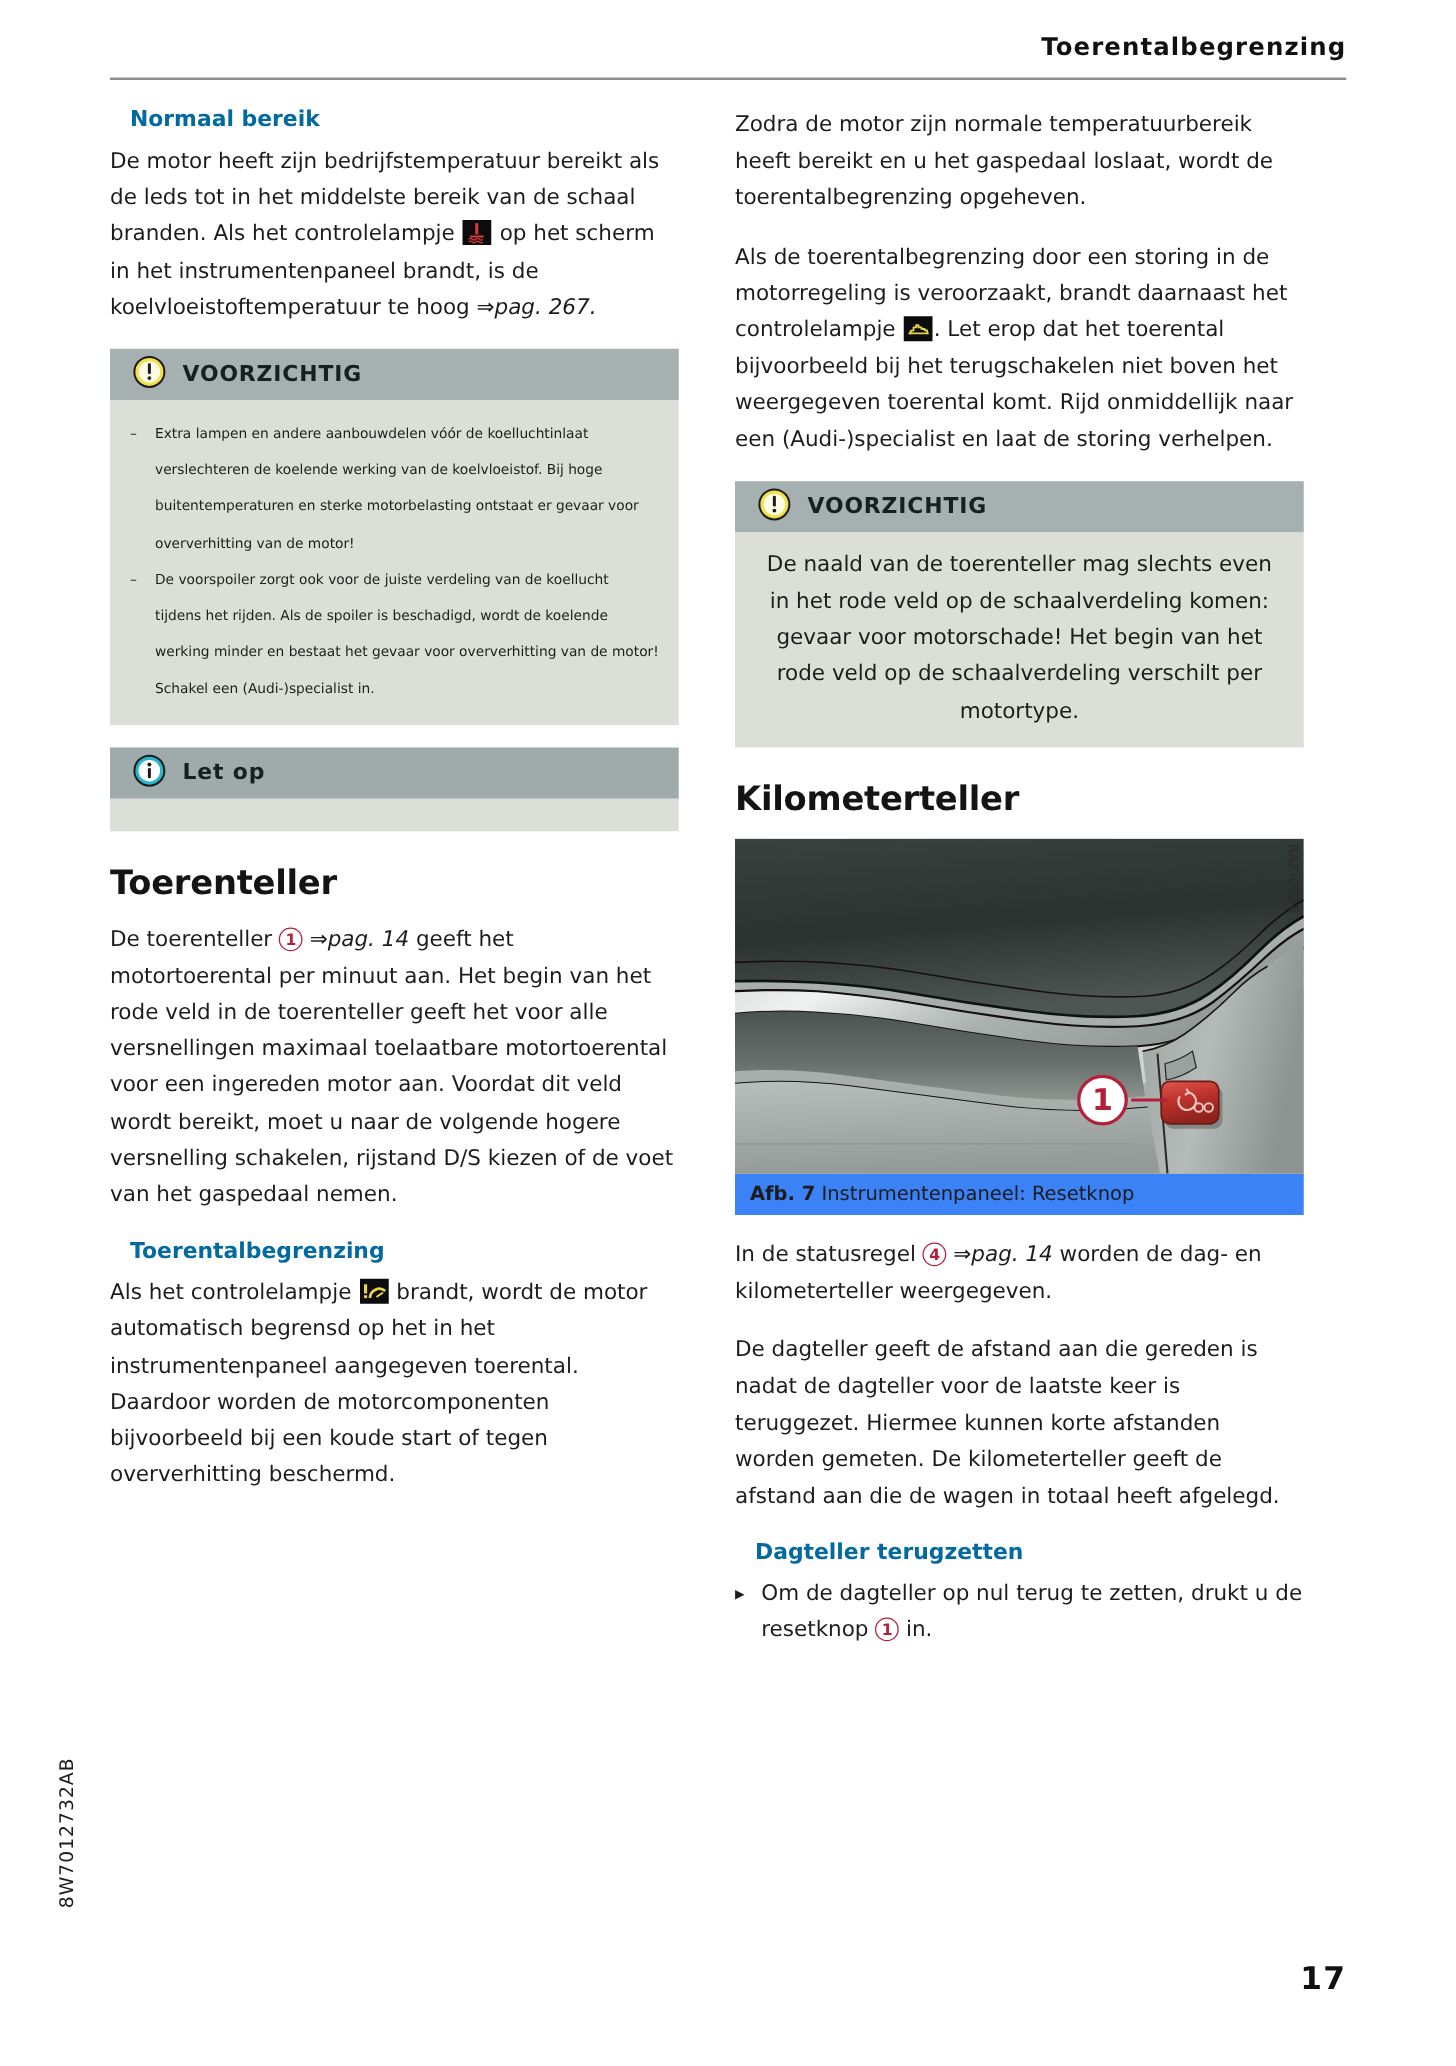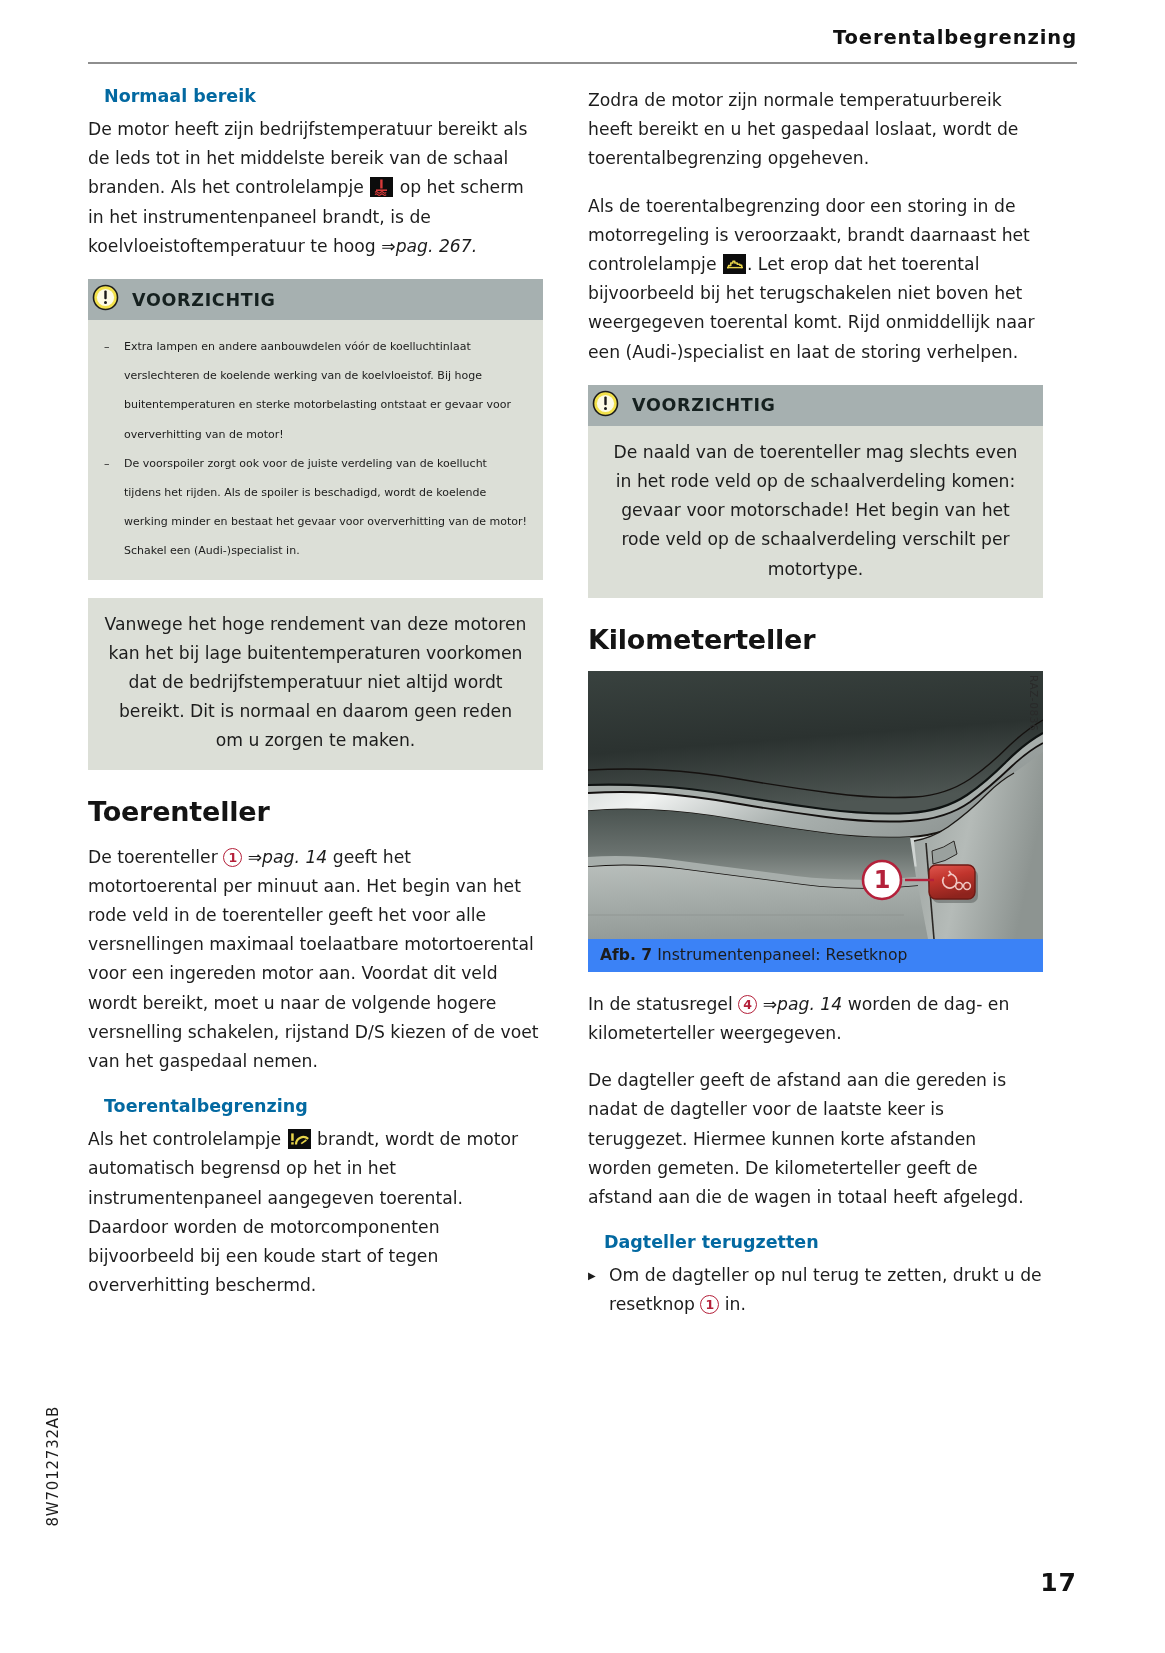--- a/index.html
+++ b/index.html
@@ -88,21 +88,21 @@
     position: relative;
     margin: 0 1px;
   }
   .lamp svg { position:absolute; left:0; top:0; }
 
   
   .adm { margin: 6px 0 18px 0; }
   .adm-head {
     display: flex; align-items: center;
     height: 41px;
-    padding: 0 4px;
+    padding: 0 18px;
     background: #a6b0b0;
   }
   .adm-head.note { background: #9fabab; }
   .adm-head .glyph { flex: 0 0 auto; margin-right: 13px; display:block; }
   .adm-head .label {
     font-size: 17.5px; font-weight: bold;
     letter-spacing: 0.7px;
     color: #15201f;
   }
   .adm-body {
@@ -229,22 +229,32 @@
     </div>
     <div class="adm-body">
       <ul class="dash">
         <li>Extra lampen en andere aanbouwdelen vóór de koelluchtinlaat verslechteren de koelende werking van de koelvloeistof. Bij hoge buitentemperaturen en sterke motorbelasting ontstaat er gevaar voor oververhitting van de motor!</li>
         <li>De voorspoiler zorgt ook voor de juiste verdeling van de koellucht tijdens het rijden. Als de spoiler is beschadigd, wordt de koelende werking minder en bestaat het gevaar voor oververhitting van de motor! Schakel een (Audi-)specialist in.</li>
       </ul>
     </div>
   </div>
 
   <div class="adm">
+    <div class="adm-head note">
+      <span class="glyph">
+        <svg width="27" height="27" viewBox="0 0 27 27">
+          <circle cx="13.5" cy="13.5" r="12" fill="#29b6cc" stroke="#1b1b1b" stroke-width="1.6"></circle>
+          <circle cx="13.5" cy="13.5" r="8.6" fill="#ffffff"></circle>
+          <circle cx="13.5" cy="8.6" r="1.6" fill="#1b1b1b"></circle>
+          <rect x="12.3" y="11.4" width="2.4" height="8.2" rx="1" fill="#1b1b1b"></rect>
+        </svg>
+      </span>
+      <span class="label">Let op</span>
+    </div>
     <div class="adm-body">
-      <p>Vanwege het hoge rendement van deze motoren kan het bij lage buitentemperaturen voorkomen dat de bedrijfstemperatuur niet altijd wordt bereikt. Dit is normaal en daarom geen reden om u zorgen te maken.</p>
     </div>
   </div>
 
   <h2 class="sec">Toerenteller</h2>
 
   <p class="body"><span>De toerenteller </span><span class="cnum">1</span> <span class="arrow">⇒</span><span class="pg">pag. 14</span><span> geeft het motortoerental per minuut aan. Het begin van het rode veld in de toerenteller geeft het voor alle versnellingen maximaal toelaatbare motortoerental voor een ingereden motor aan. Voordat dit veld wordt bereikt, moet u naar de volgende hogere versnelling schakelen, rijstand D/S kiezen of de voet van het gaspedaal nemen.</span></p>
 
   <h3 class="sub">Toerentalbegrenzing</h3>
 
   <p class="body"><span>Als het controlelampje </span><span class="lamp"><svg width="23" height="20" viewBox="0 0 23 20">

